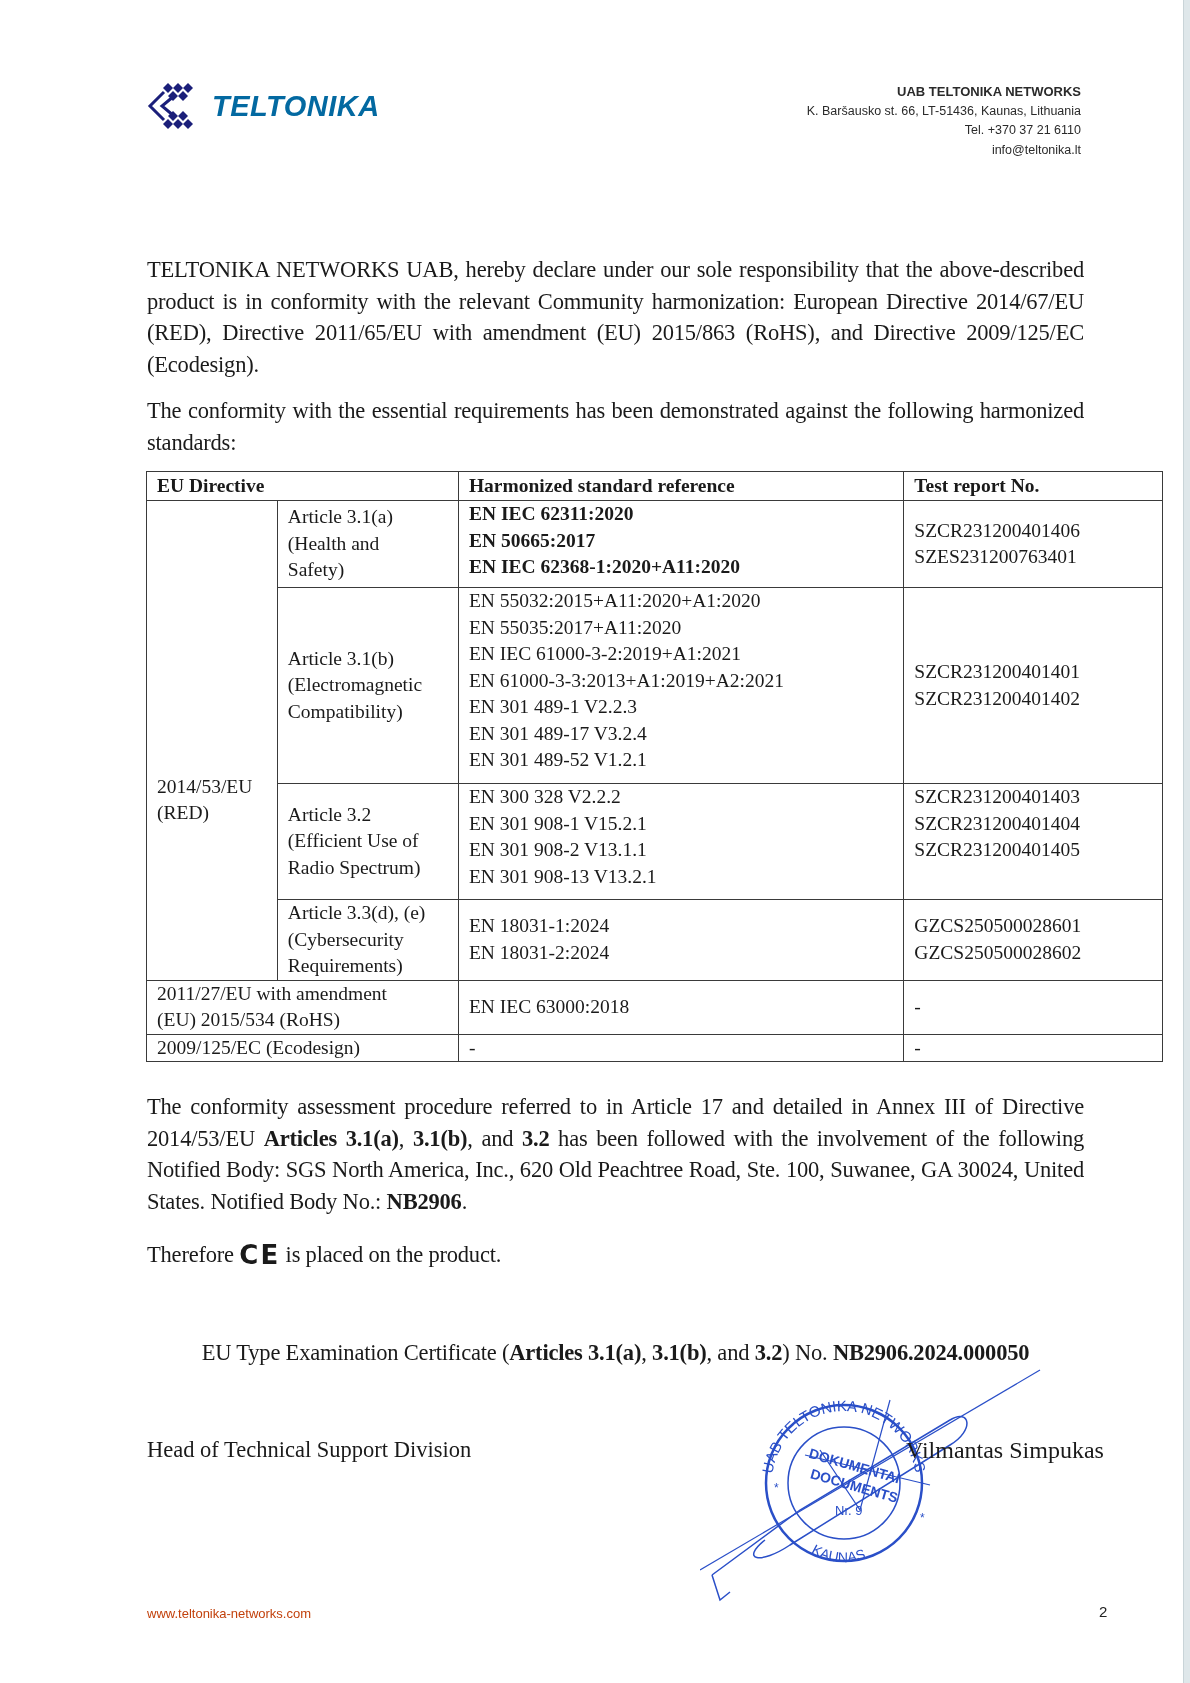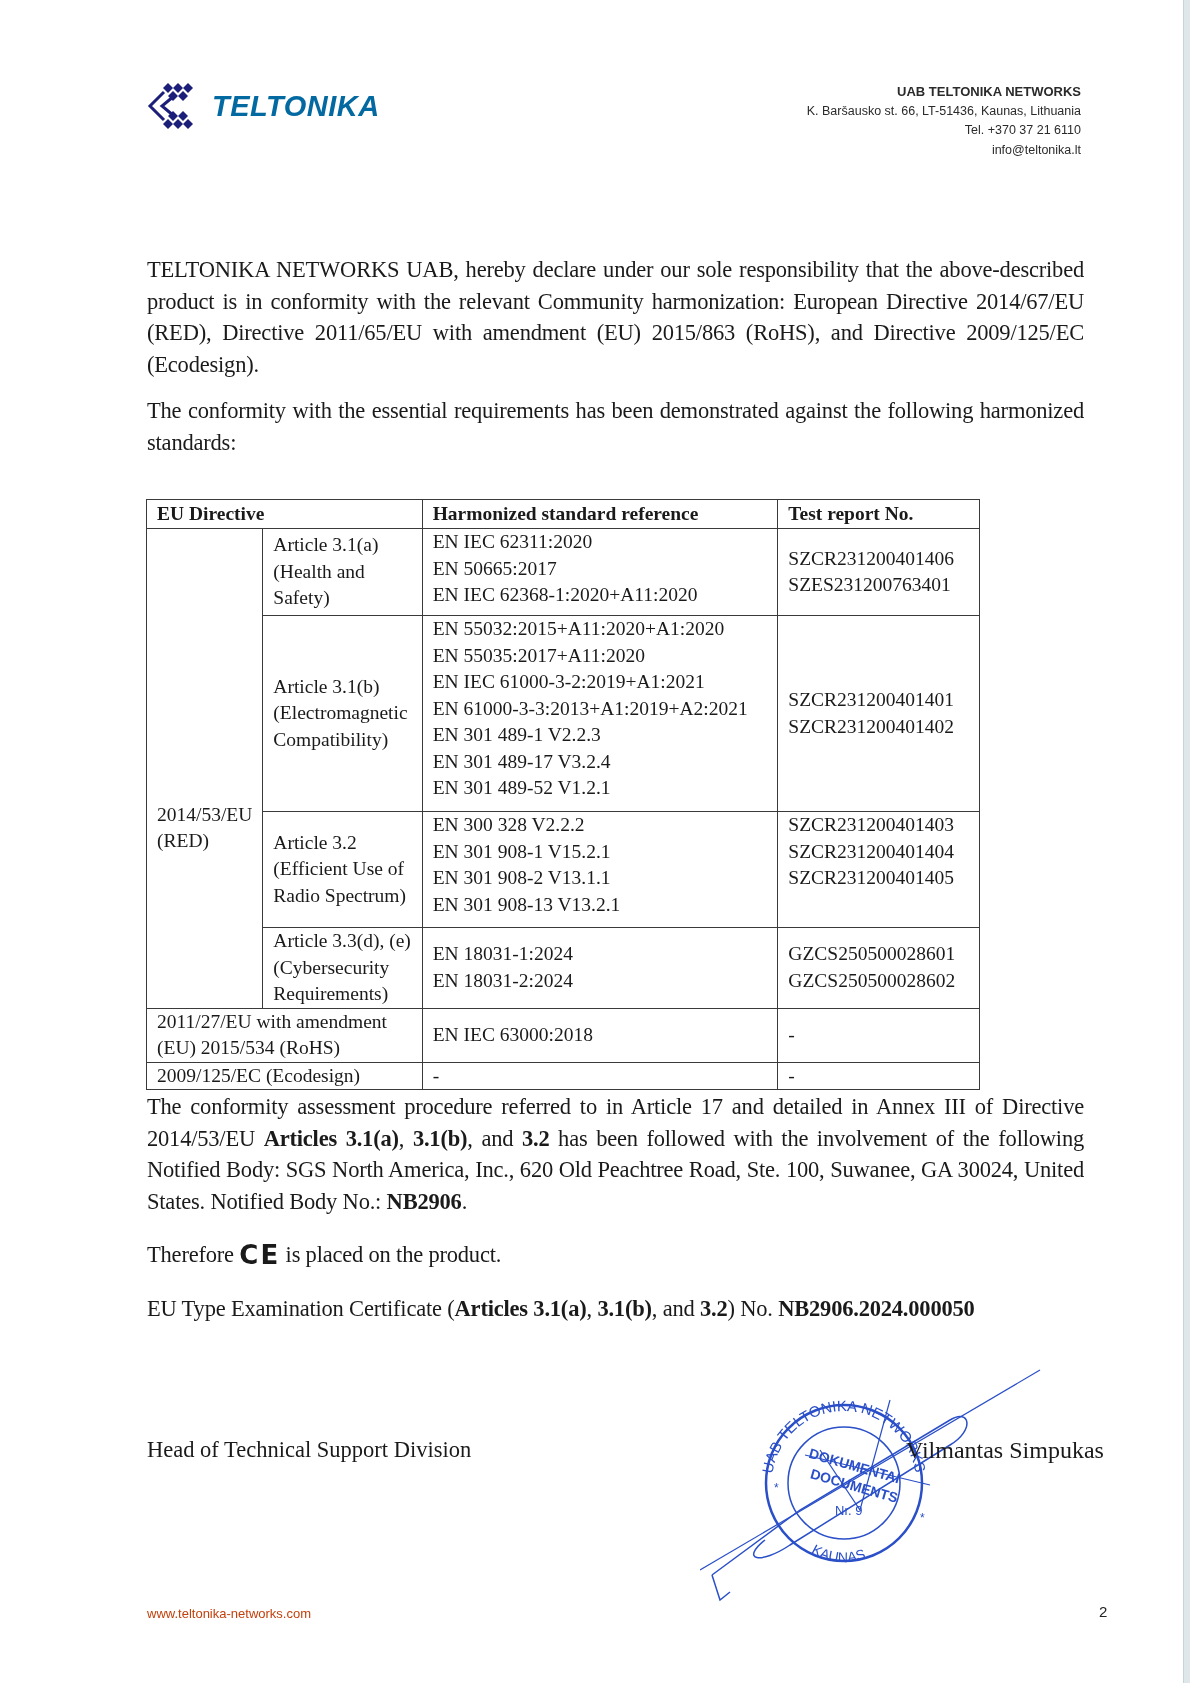--- a/index.html
+++ b/index.html
@@ -15,21 +15,21 @@
 
   .body-text { position: absolute; left: 147px; width: 937px; font-size: 22.5px; line-height: 31.5px; text-align: justify; letter-spacing: -0.2px; }
   #p1 { top: 254px; }
   #p2 { top: 395px; }
   #p3 { top: 1091px; }
   #p4 { top: 1239px; }
   #p5 { top: 1293px; }
   .body-text b { font-weight: bold; }
   .ce { font-family: "DejaVu Sans", sans-serif; font-size: 26px; font-weight: bold; letter-spacing: 2px; vertical-align: -2px; line-height: 1; }
 
-  table.std { position: absolute; left: 146px; top: 471px; width: 834px; border-collapse: collapse; font-size: 19.5px; line-height: 26.5px; margin-top: 28px; }
+  table.std { position: absolute; left: 146px; top: 471px; width: 1017px; border-collapse: collapse; font-size: 19.5px; line-height: 26.5px; }
   table.std td, table.std th { border: 1.5px solid #3a3a3a; padding: 0 10px; vertical-align: middle; text-align: left; }
   table.std th { font-weight: bold; height: 28px; }
   .col1 { width: 107px; }
   .col2 { width: 161px; }
   .col3 { width: 396px; }
   .col4 { width: 230px; }
   .line { display: block; white-space: nowrap; }
 
   .sig-title { position: absolute; left: 147px; top: 1437px; font-size: 22.5px; }
   .sig-name { position: absolute; left: 906px; top: 1437px; font-size: 24px; z-index: 2; }
@@ -91,21 +91,21 @@
 
   <tr style="height:87px;">
     <td rowspan="4" style="padding-top:120px;">
       <span class="line" style="white-space:normal;">2014/53/EU (RED)</span>
     </td>
     <td>
       <span class="line">Article 3.1(a)</span>
       <span class="line">(Health and</span>
       <span class="line">Safety)</span>
     </td>
-    <td style="vertical-align:top;">
+    <td style="vertical-align:top;font-weight:bold;">
       <span class="line">EN IEC 62311:2020</span>
       <span class="line">EN 50665:2017</span>
       <span class="line">EN IEC 62368-1:2020+A11:2020</span>
     </td>
     <td>
       <span class="line">SZCR231200401406</span>
       <span class="line">SZES231200763401</span>
     </td>
   </tr>
 
@@ -179,21 +179,21 @@
     <td>-</td>
     <td>-</td>
   </tr>
 </tbody>
   </table>
 
 <div class="body-text" id="p3"><span>The conformity assessment procedure referred to in Article 17 and detailed in Annex III of Directive 2014/53/EU </span><b>Articles 3.1(a)</b><span>, </span><b>3.1(b)</b><span>, and </span><b>3.2</b><span> has been followed with the involvement of the following Notified Body: SGS North America, Inc., 620 Old Peachtree Road, Ste. 100, Suwanee, GA 30024, United States. Notified Body No.: </span><b>NB2906</b><span>.</span></div>
 
 <div class="body-text" id="p4"><span>Therefore </span><span class="ce">CE</span><span> is placed on the product.</span></div>
 
-<div class="body-text" id="p5" style="text-align:left;"><span>EU Type Examination Certificate (</span><b>Articles 3.1(a)</b><span>, </span><b>3.1(b)</b><span>, and </span><b>3.2</b><span>) No. </span><b>NB2906.2024.000050</b></div>
+<div class="body-text" id="p5" style="text-align:center;margin-top:44px;"><span>EU Type Examination Certificate (</span><b>Articles 3.1(a)</b><span>, </span><b>3.1(b)</b><span>, and </span><b>3.2</b><span>) No. </span><b>NB2906.2024.000050</b></div>
 
 <div class="sig-title">Head of Technical Support Division</div>
 
 <svg class="stamp" viewBox="0 0 400 250">
   <defs>
     <path id="stampTop" d="M 72,123 A 72,72 0 0 1 216,123"></path>
     <path id="stampBot" d="M 82,140 A 62,62 0 0 0 206,140"></path>
   </defs>
   <g stroke="#2a4fc8" fill="none">
     <circle cx="144" cy="123" r="78" stroke-width="2.5"></circle>

